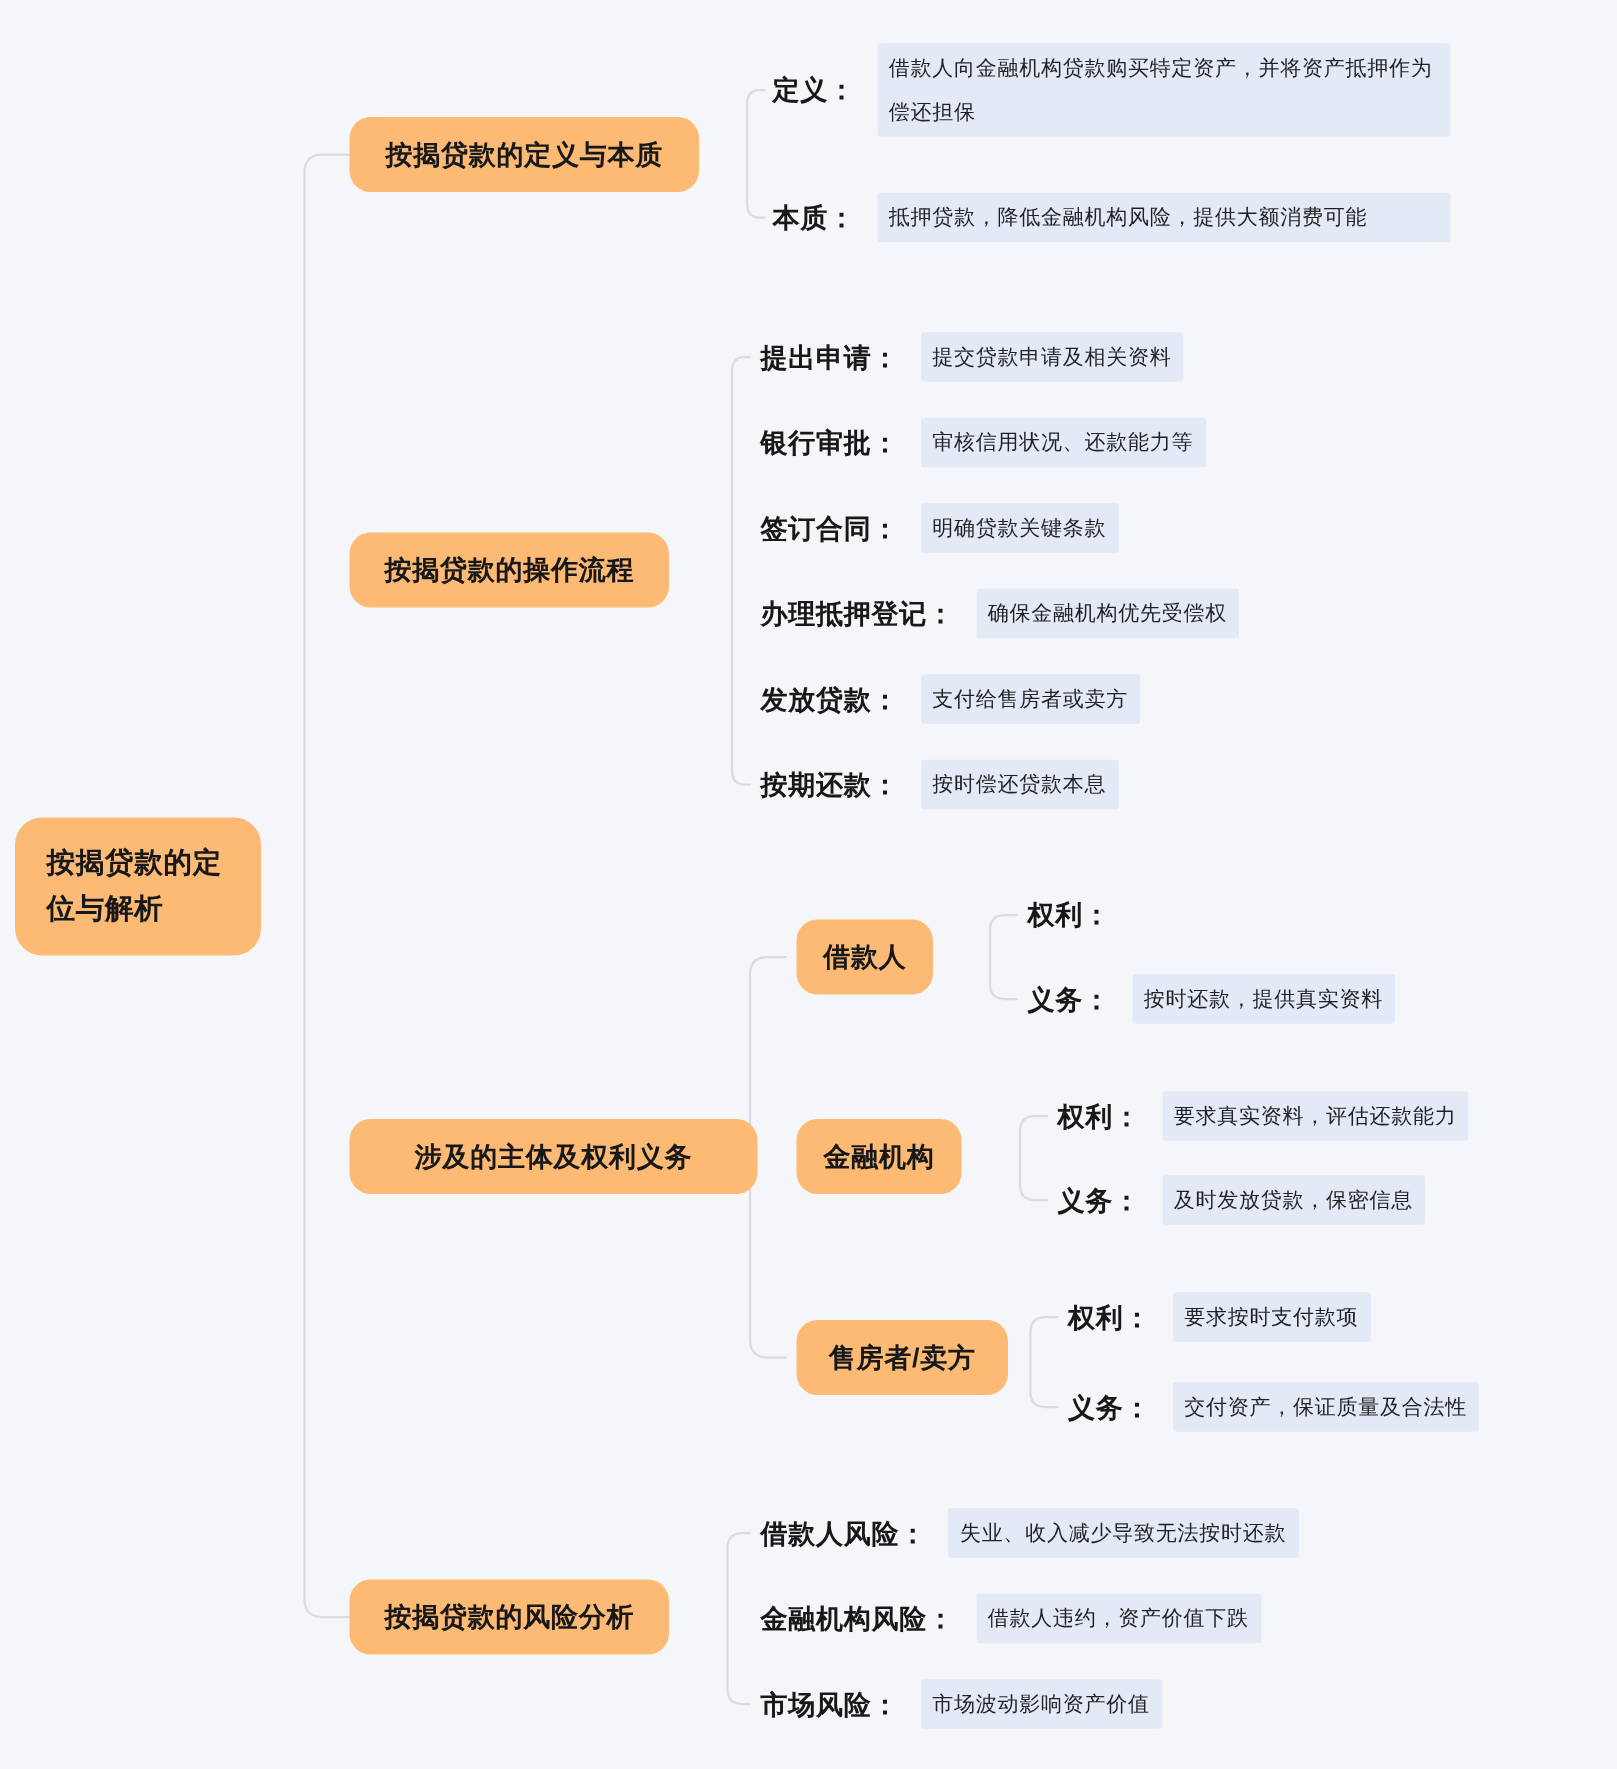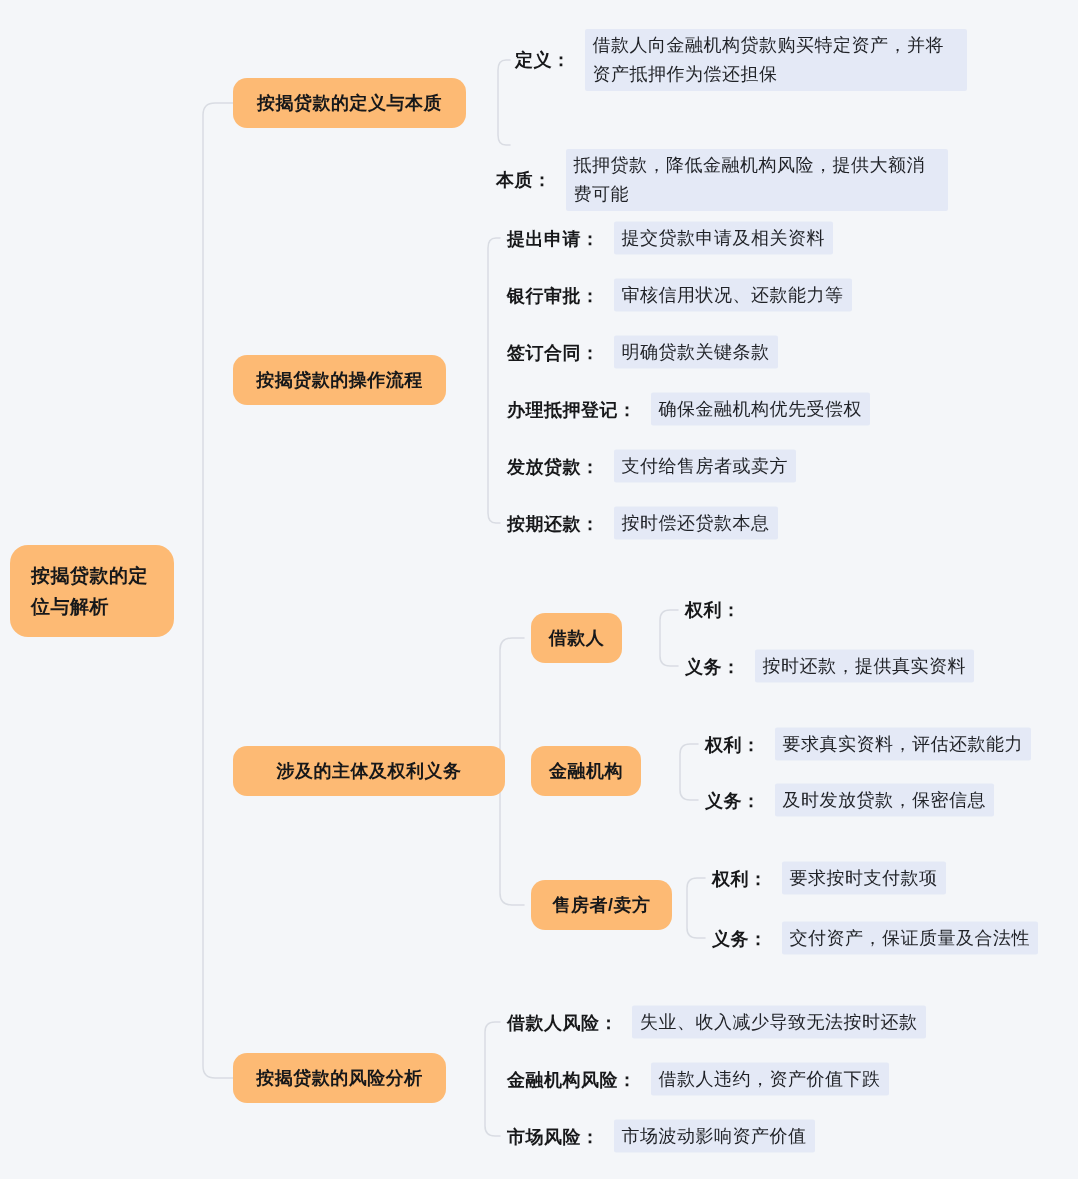--- a/index.html
+++ b/index.html
@@ -18,21 +18,21 @@
     border-radius:18px;font-size:19px;line-height:31px;
     padding:0 21px;box-sizing:border-box;
     justify-content:flex-start;text-align:left;white-space:normal;
   }
   .row{
     position:absolute;display:flex;align-items:center;
     transform:translateY(-50%);white-space:nowrap;
   }
   .lbl{font-weight:700;font-size:18px;margin-right:14px;letter-spacing:.5px;}
   .desc{
-    background:#e4e9f6;font-size:18px;line-height:29px;
+    background:#e4e9f6;font-size:14px;line-height:29px;
     padding:2px 8px;border-radius:2px;color:#1f2126;letter-spacing:.5px;
   }
   .desc.wide{width:382px;box-sizing:border-box;white-space:normal;}
 </style>
 </head>
 <body>
 
 <div class="canvas">
 
   <svg class="connectors" width="1078" height="1179" viewBox="0 0 1078 1179" fill="none" stroke="#d9dce3" stroke-width="1.5" stroke-linecap="round">
@@ -50,21 +50,21 @@
     <span>按揭贷款的定位与解析</span>
   </div>
 
   <div class="bubble" style="left:233px;top:78px;width:233px;height:50px;">
     <span>按揭贷款的定义与本质</span>
   </div>
   <div class="row" style="left:515px;top:60px;">
     <span class="lbl">定义：</span>
     <span class="desc wide">借款人向金融机构贷款购买特定资产，并将资产抵押作为偿还担保</span>
   </div>
-  <div class="row" style="left:496px;top:145px;margin-top:35px;">
+  <div class="row" style="left:515px;top:145px;">
     <span class="lbl">本质：</span>
     <span class="desc wide">抵押贷款，降低金融机构风险，提供大额消费可能</span>
   </div>
 
   <div class="bubble" style="left:233px;top:355px;width:213px;height:50px;">
     <span>按揭贷款的操作流程</span>
   </div>
   <div class="row" style="left:507px;top:238px;">
     <span class="lbl">提出申请：</span>
     <span class="desc">提交贷款申请及相关资料</span>

